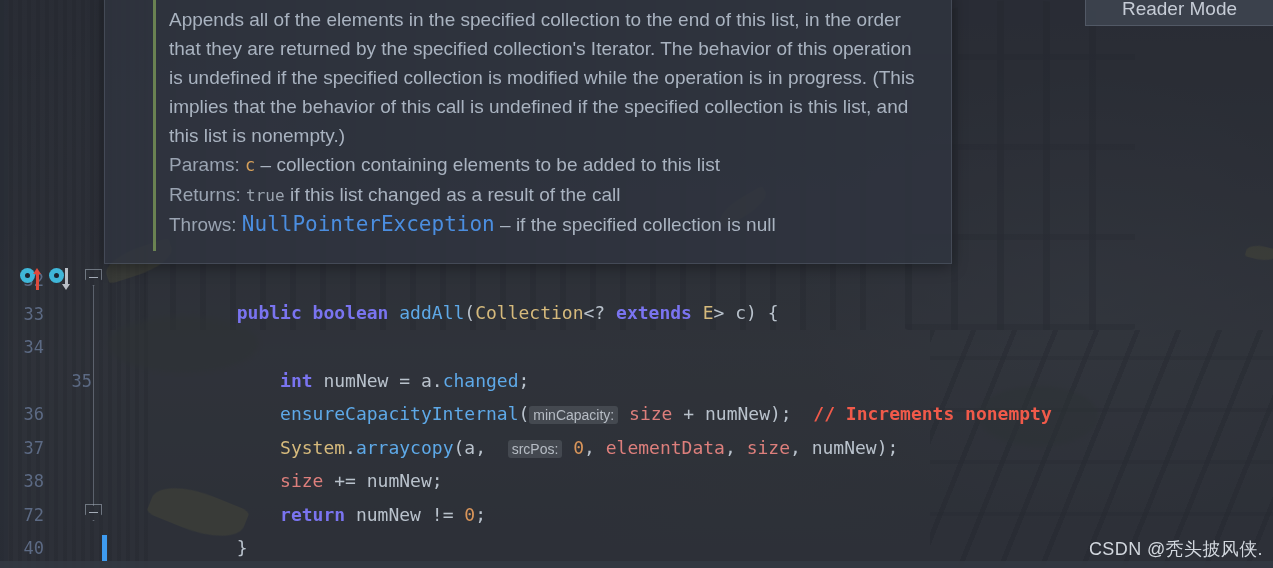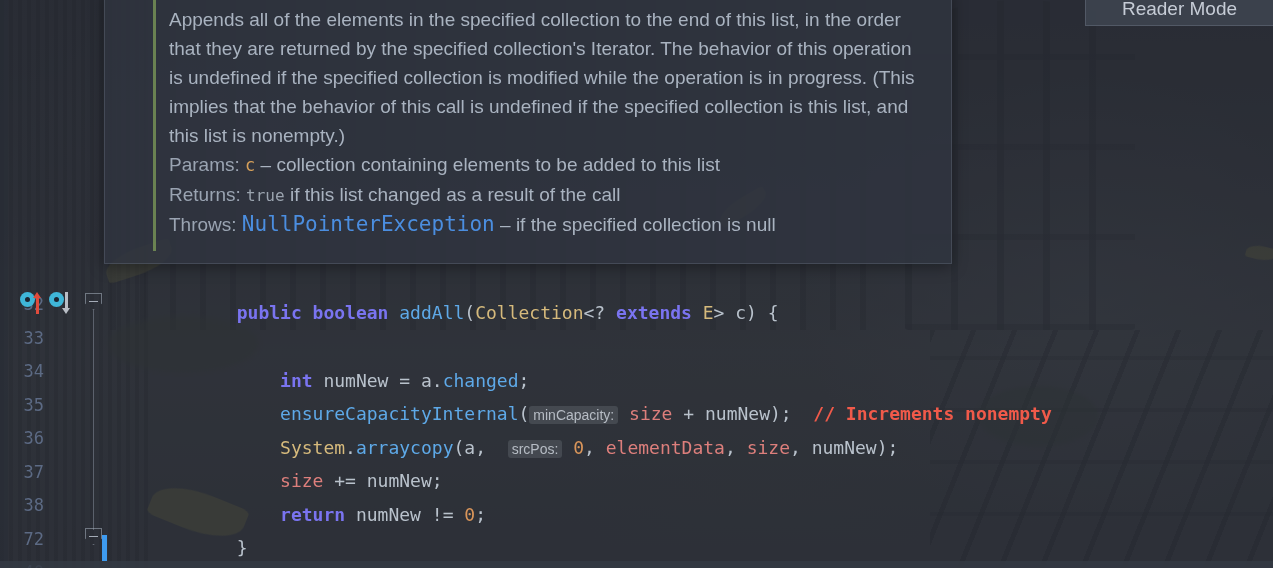--- a/index.html
+++ b/index.html
@@ -36,21 +36,21 @@
   .bg-ground{position:absolute;left:0;top:380px;width:1273px;height:188px;opacity:.5;
     background:
       radial-gradient(ellipse 500px 90px at 420px 470px, rgba(120,124,126,.35), rgba(0,0,0,0) 70%),
       radial-gradient(ellipse 300px 70px at 120px 540px, rgba(100,106,110,.28), rgba(0,0,0,0) 70%);}
   .leaf{position:absolute;background:rgba(150,146,70,.45);border-radius:60% 10% 60% 10%;filter:blur(.4px);}
   .bush{position:absolute;border-radius:50%;filter:blur(2px);}
   .bgdim{position:absolute;inset:0;background:rgba(38,42,50,.70);}
 
   
   .editor{position:absolute;inset:0;}
-  .gutter{position:absolute;left:0;top:0;width:100px;height:417px;margin-top:24px;}
+  .gutter{position:absolute;left:0;top:0;width:100px;height:417px;}
   .lineno{position:absolute;left:0;width:44px;text-align:right;
     font:400 17px/27px "DejaVu Sans Mono",monospace;color:#5c6a84;}
   .fold-line{position:absolute;left:93px;width:1px;background:rgba(160,170,185,.42);}
   .fold-box{position:absolute;left:85px;width:17px;height:17px;
     border:1px solid rgba(168,178,192,.55);box-sizing:border-box;}
   .fold-box:after{content:"";position:absolute;left:3px;top:7px;width:9px;height:1px;background:rgba(186,194,206,.85);}
   .fold-top{clip-path:polygon(0 0,100% 0,100% 62%,50% 100%,0 62%);}
   .fold-bot{clip-path:polygon(0 0,100% 0,100% 62%,50% 100%,0 62%);}
 
   .gicon{position:absolute;width:15px;height:15px;}
@@ -127,21 +127,21 @@
   </div>
 
   <div class="leftstrip"></div>
 
   <div class="editor">
 
     <div class="gutter">
       <div class="lineno" style="top:267px;">32</div>
       <div class="lineno" style="top:301px;">33</div>
       <div class="lineno" style="top:334px;">34</div>
-      <div class="lineno" style="top:368px;">35</div>
+      <div class="lineno" style="top:368px;padding-left:48px;">35</div>
       <div class="lineno" style="top:401px;">36</div>
       <div class="lineno" style="top:435px;">37</div>
       <div class="lineno" style="top:468px;">38</div>
       <div class="lineno" style="top:502px;">72</div>
       <div class="lineno" style="top:535px;">40</div>
 
       <div class="gicon" style="left:20px;top:268px;">
         <span class="ring"></span>
         <span class="arrow" style="left:16px;top:0;height:22px;">
           <span class="shaft" style="top:5px;height:17px;background:#e04b3c;"></span>
@@ -203,13 +203,14 @@
       <p class="sect"><span class="lbl">Returns:</span> <span class="c-true">true</span> <span>if this list changed as a result of the call</span></p>
       <p class="sect"><span class="lbl">Throws:</span> <span class="c-exc">NullPointerException</span> <span>–</span> <span>if the specified collection is null</span></p>
     </div>
   </div>
 
   <div class="readerbadge">
     <span>Reader Mode</span>
   </div>
 
   <div class="botbar"></div>
+  <div class="watermark">CSDN @秃头披风侠.</div>
 </div>
 
 </body></html>

